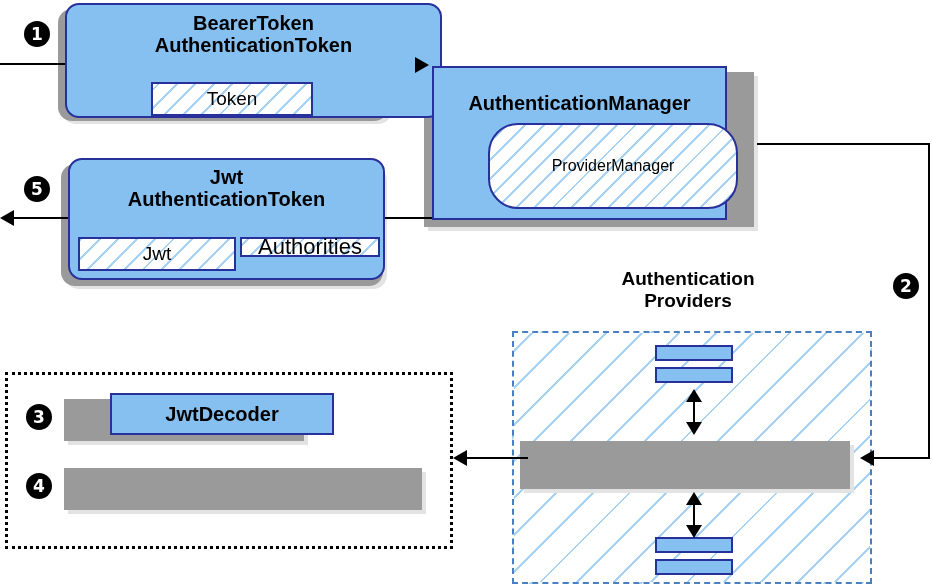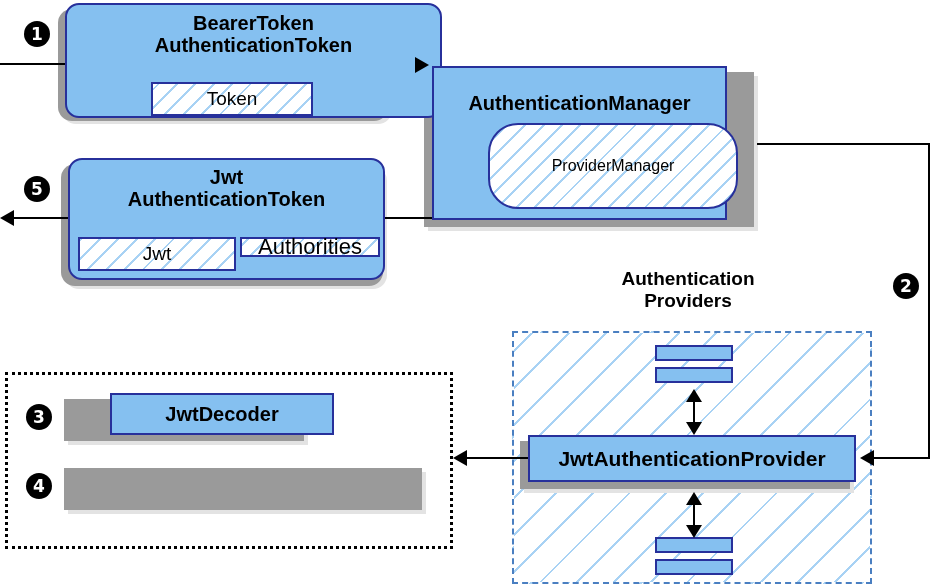--- a/index.html
+++ b/index.html
@@ -201,21 +201,20 @@
 
   <div class="abs bar" style="left:655px; top:345px; width:78px; height:16px;"></div>
   <div class="abs bar" style="left:655px; top:367px; width:78px; height:16px;"></div>
 
   <div class="abs line-v" style="left:693px; top:392px; height:38px;"></div>
   <div class="abs arrow arrow-up" style="left:686px; top:389px;"></div>
   <div class="abs arrow arrow-down" style="left:686px; top:422px;"></div>
 
   <div class="abs shadow-light" style="left:524px; top:445px; width:330px; height:48px;"></div>
   <div class="abs shadow-dark" style="left:520px; top:441px; width:330px; height:48px;"></div>
-  <div class="abs node" style="left:528px; top:435px; width:328px; height:47px; justify-content:center; font-size:21px;">JwtAuthenticationProvider</div>
 
   <div class="abs line-v" style="left:693px; top:495px; height:38px;"></div>
   <div class="abs arrow arrow-up" style="left:686px; top:492px;"></div>
   <div class="abs arrow arrow-down" style="left:686px; top:525px;"></div>
 
   <div class="abs bar" style="left:655px; top:537px; width:78px; height:16px;"></div>
   <div class="abs bar" style="left:655px; top:559px; width:78px; height:16px;"></div>
 
   <div class="abs line-h" style="left:466px; top:457px; width:62px;"></div>
   <div class="abs arrow arrow-left" style="left:453px; top:450px;"></div>

